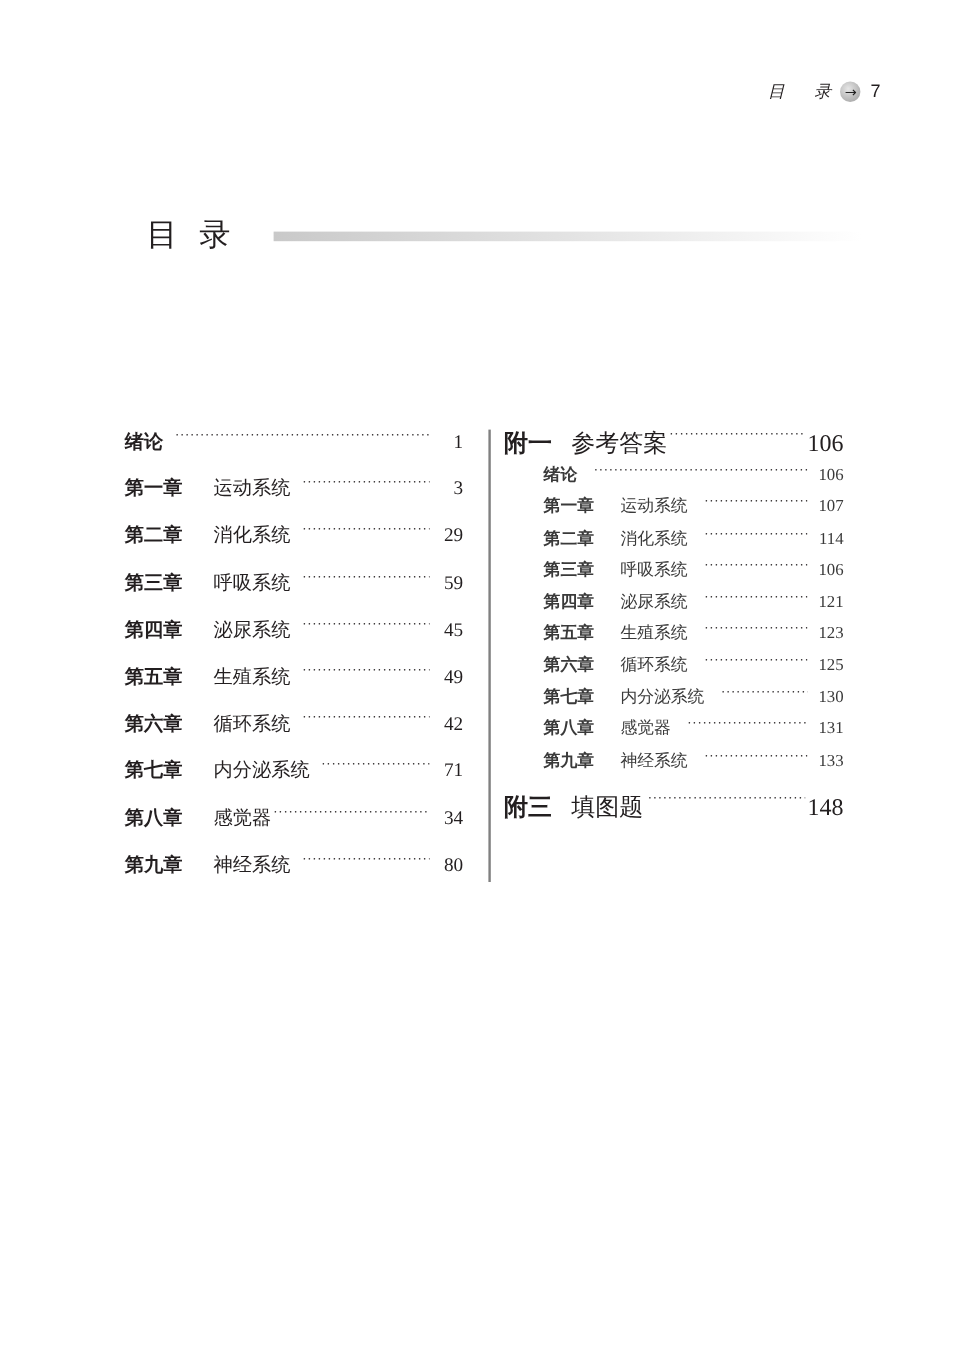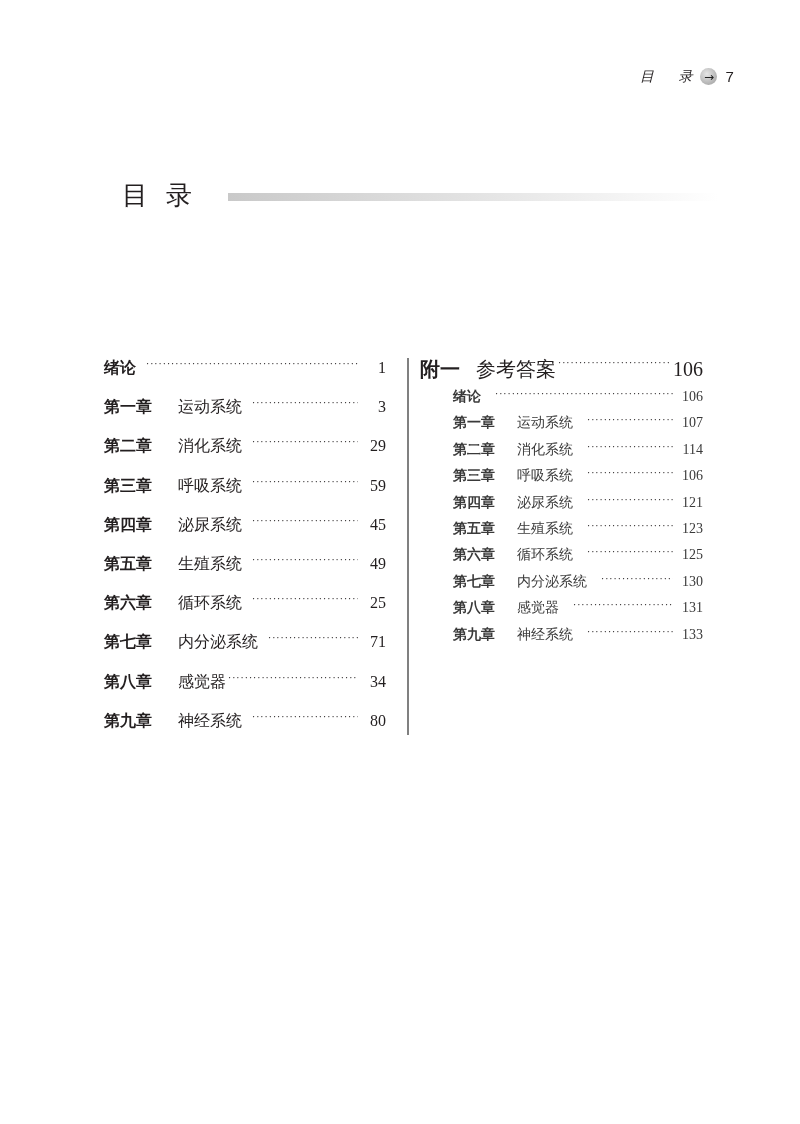--- a/index.html
+++ b/index.html
@@ -93,21 +93,21 @@
   <div class="entry main-entry">
     <span class="num">第五章</span>
     <span class="name">生殖系统</span>
     <span class="leader"></span>
     <span class="page">49</span>
   </div>
   <div class="entry main-entry">
     <span class="num">第六章</span>
     <span class="name">循环系统</span>
     <span class="leader"></span>
-    <span class="page">25</span>
+    <span class="page">42</span>
   </div>
   <div class="entry main-entry">
     <span class="num">第七章</span>
     <span class="name">内分泌系统</span>
     <span class="leader"></span>
     <span class="page">71</span>
   </div>
   <div class="entry main-entry">
     <span class="num">第八章</span>
     <span class="name">感觉器</span>
@@ -187,13 +187,19 @@
       <span class="page">131</span>
     </div>
     <div class="entry sub-entry">
       <span class="num">第九章</span>
       <span class="name">神经系统</span>
       <span class="leader" style="margin-left:14px"></span>
       <span class="page">133</span>
     </div>
   </div>
 
+  <div class="entry appendix-entry">
+    <span class="num">附三</span>
+    <span class="name">填图题</span>
+    <span class="leader" style="margin-left:4px"></span>
+    <span class="page">148</span>
+  </div>
 </div>
 
 </body></html>

